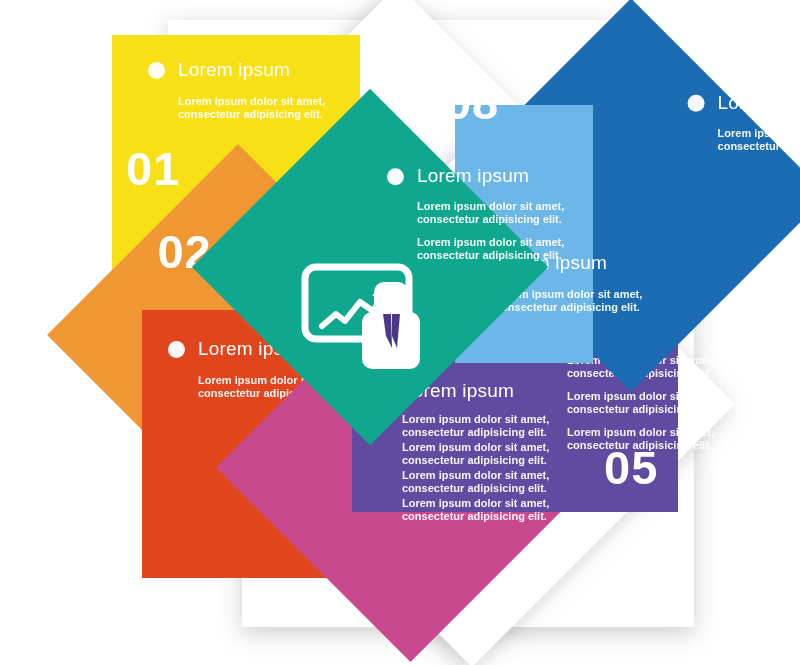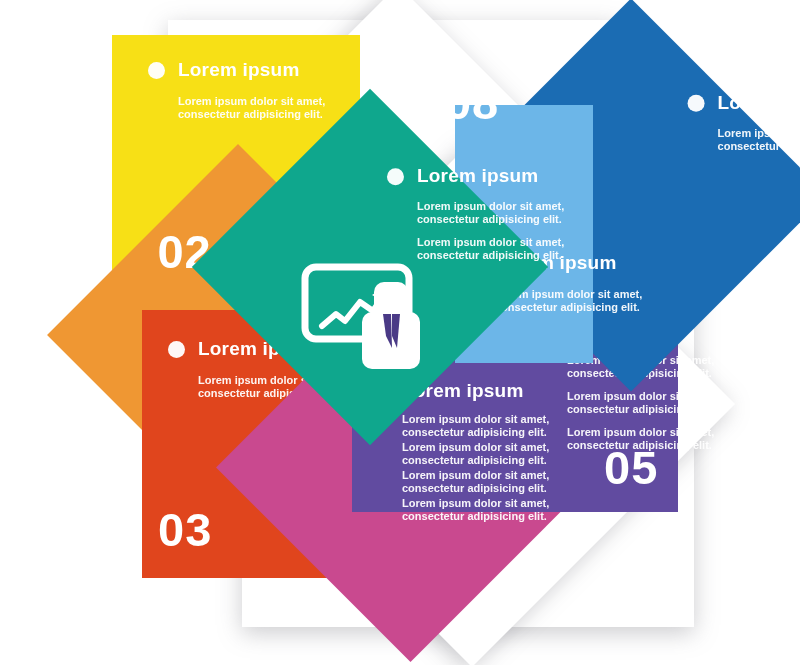--- a/index.html
+++ b/index.html
@@ -68,21 +68,21 @@
     width: 17px;
     height: 17px;
     border-radius: 50%;
     background: #ffffff;
     flex: 0 0 auto;
     margin-right: 13px;
     opacity: .96;
   }
   .head-text {
     font-size: 19px;
-    font-weight: bold;
+    font-weight: normal;
     letter-spacing: .2px;
     color: #ffffff;
   }
   .para {
     font-size: 11px;
     line-height: 12.5px;
     font-weight: bold;
     color: #ffffff;
     opacity: .94;
     white-space: nowrap;
@@ -130,20 +130,21 @@
         <span class="bullet"></span>
         <span class="head-text">Lorem ipsum</span>
       </div>
       <div style="margin-top:14px; margin-left:30px;">
         <div class="para">
           <span>Lorem ipsum dolor sit amet,</span><br>
           <span>consectetur adipisicing elit.</span>
         </div>
       </div>
     </div>
+    <div class="num" style="left:14px; top:110px;">01</div>
   </div>
 
   <div class="panel diamond" id="p02" style="left:103px; top:200px; width:270px; height:270px; background:#ef9733;">
     <div class="content" style="left:52px; top:10px;">
       <div class="head">
         <span class="bullet"></span>
         <span class="head-text">Lorem ipsum</span>
       </div>
       <div style="margin-top:14px; margin-left:32px;">
         <div class="para">
@@ -161,21 +162,20 @@
         <span class="bullet"></span>
         <span class="head-text">Lorem ipsum</span>
       </div>
       <div style="margin-top:14px; margin-left:30px;">
         <div class="para">
           <span>Lorem ipsum dolor sit amet,</span><br>
           <span>consectetur adipisicing elit.</span>
         </div>
       </div>
     </div>
-    <div class="num" style="left:16px; top:196px;">03</div>
   </div>
 
   <div class="panel diamond" id="p04" style="left:273px; top:330px; width:275px; height:275px; background:#c9498f;">
     <div class="content" style="left:78px; top:30px;">
       <div class="head">
         <span class="bullet"></span>
         <span class="head-text">Lorem ipsum</span>
       </div>
       <div style="margin-top:12px; margin-left:30px;">
         <div class="para">

